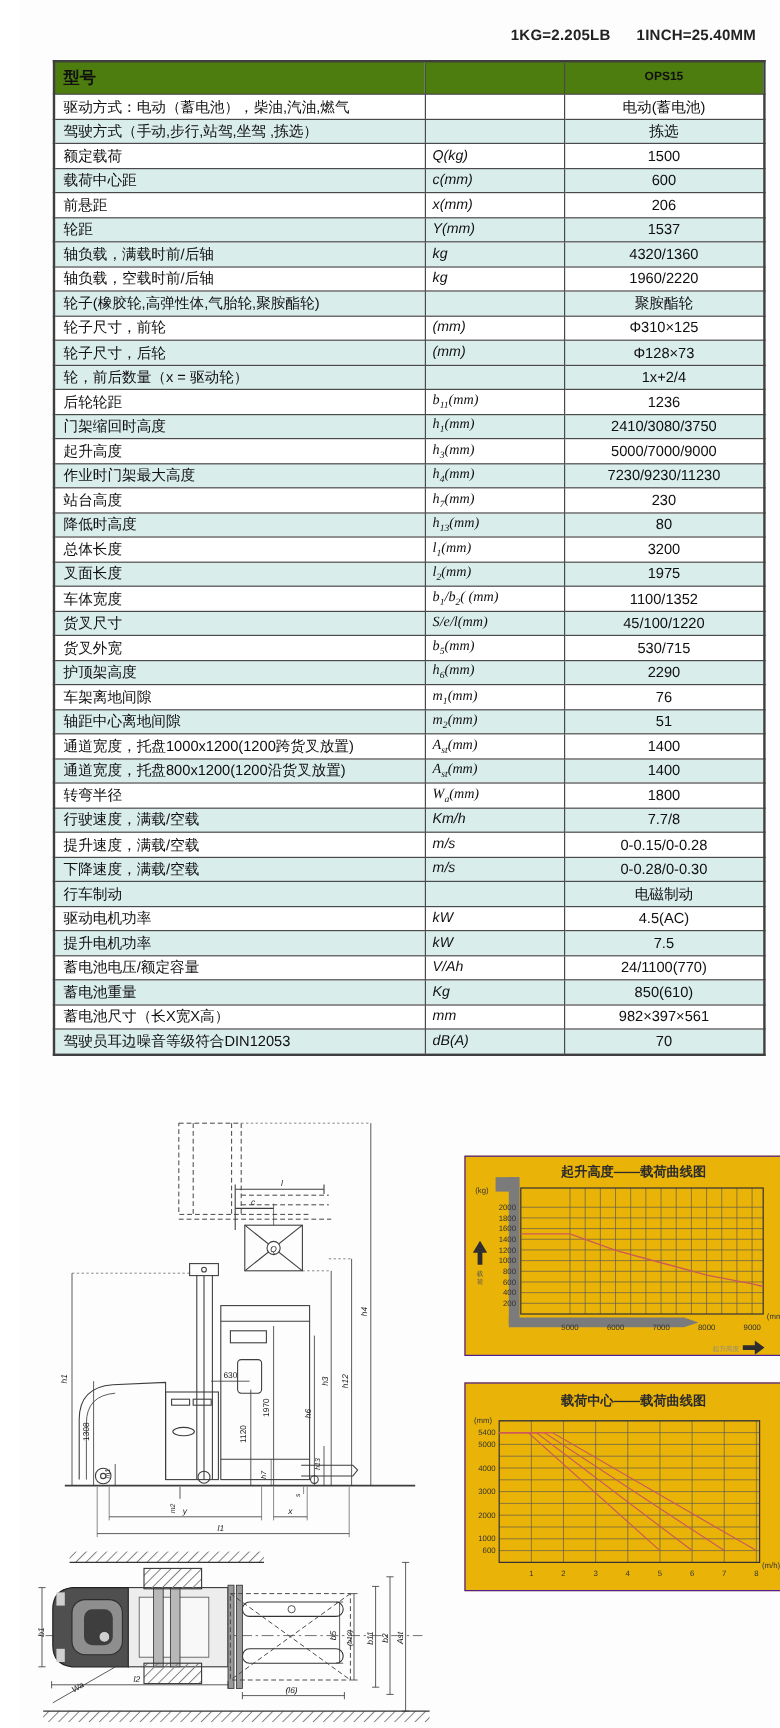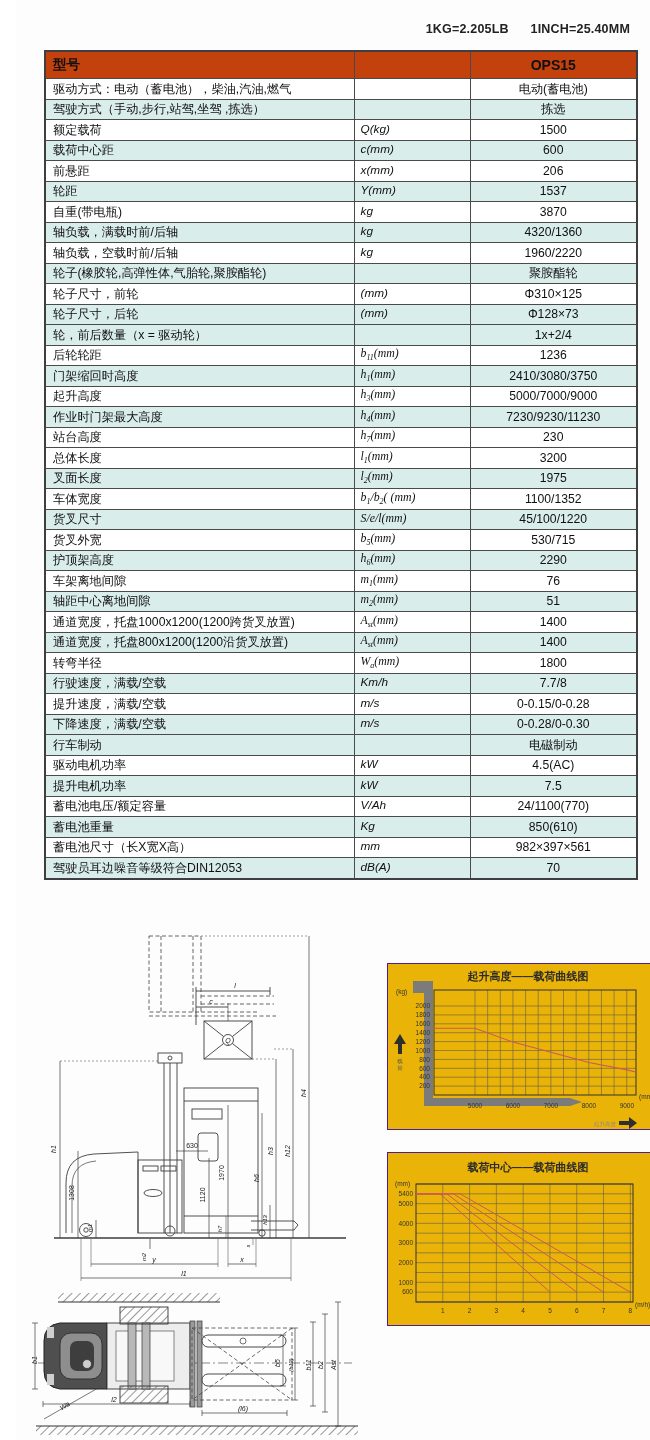--- a/index.html
+++ b/index.html
@@ -6,22 +6,22 @@
   body{background:#ffffff;font-family:"Liberation Sans","DejaVu Sans",sans-serif;}
   .page{position:relative;width:650px;height:1440px;background:#fdfdfd;overflow:hidden;margin-left:16px;}
   .abs{position:absolute;}
   
   .conv{top:22px;right:36px;font-size:12.5px;font-weight:600;color:#222;letter-spacing:.2px;}
   .conv span{margin-left:18px;}
   
   .spec{left:28px;top:50px;width:594px;border-collapse:collapse;table-layout:fixed;border:2px solid #3f3f3f;}
   .spec td{border:1px solid #4a4a4a;height:19.5px;font-size:12.2px;line-height:1;color:#101010;
            padding:0 2px 0 7px;white-space:nowrap;overflow:hidden;background:#ffffff;}
-  .spec thead td{height:26px;font-weight:bold;font-size:13.5px;background:#c2410c;}
-  .spec thead td.val{font-size:14px;}
+  .spec thead td{height:26px;font-weight:bold;font-size:13.5px;background:#4d7c0f;}
+  .spec thead td.val{font-size:10px;}
   .spec td.unit{font-size:11.8px;padding-left:6px;font-style:italic;}
   .spec td.unit sub{font-size:8px;}
   .spec td.unit.it{font-style:italic;font-family:"Liberation Serif","DejaVu Serif",serif;}
   .spec td.val{text-align:center;padding:0;}
   .spec tr.alt td{background:#d9edeb;}
   
   .chartbox{border:1px solid #4c1d95;background:#eab308;}
   .cb1{left:371px;top:963px;width:273px;height:165px;}
   .cb2{left:371px;top:1152px;width:273px;height:172px;}
   svg text{font-family:"Liberation Sans","DejaVu Sans",sans-serif;}
@@ -79,25 +79,20 @@
         <tr>
           <td>前悬距</td>
           <td class="unit">x(mm)</td>
           <td class="val">206</td>
         </tr>
         <tr class="alt">
           <td>轮距</td>
           <td class="unit">Y(mm)</td>
           <td class="val">1537</td>
         </tr>
-        <tr>
-          <td>自重(带电瓶)</td>
-          <td class="unit">kg</td>
-          <td class="val">3870</td>
-        </tr>
         <tr class="alt">
           <td>轴负载，满载时前/后轴</td>
           <td class="unit">kg</td>
           <td class="val">4320/1360</td>
         </tr>
         <tr>
           <td>轴负载，空载时前/后轴</td>
           <td class="unit">kg</td>
           <td class="val">1960/2220</td>
         </tr>
@@ -138,20 +133,25 @@
         </tr>
         <tr class="alt">
           <td>作业时门架最大高度</td>
           <td class="unit it">h<sub>4</sub>(mm)</td>
           <td class="val">7230/9230/11230</td>
         </tr>
         <tr>
           <td>站台高度</td>
           <td class="unit it">h<sub>7</sub>(mm)</td>
           <td class="val">230</td>
+        </tr>
+        <tr class="alt">
+          <td>降低时高度</td>
+          <td class="unit it">h<sub>13</sub>(mm)</td>
+          <td class="val">80</td>
         </tr>
         <tr>
           <td>总体长度</td>
           <td class="unit it">l<sub>1</sub>(mm)</td>
           <td class="val">3200</td>
         </tr>
         <tr class="alt">
           <td>叉面长度</td>
           <td class="unit it">l<sub>2</sub>(mm)</td>
           <td class="val">1975</td>

